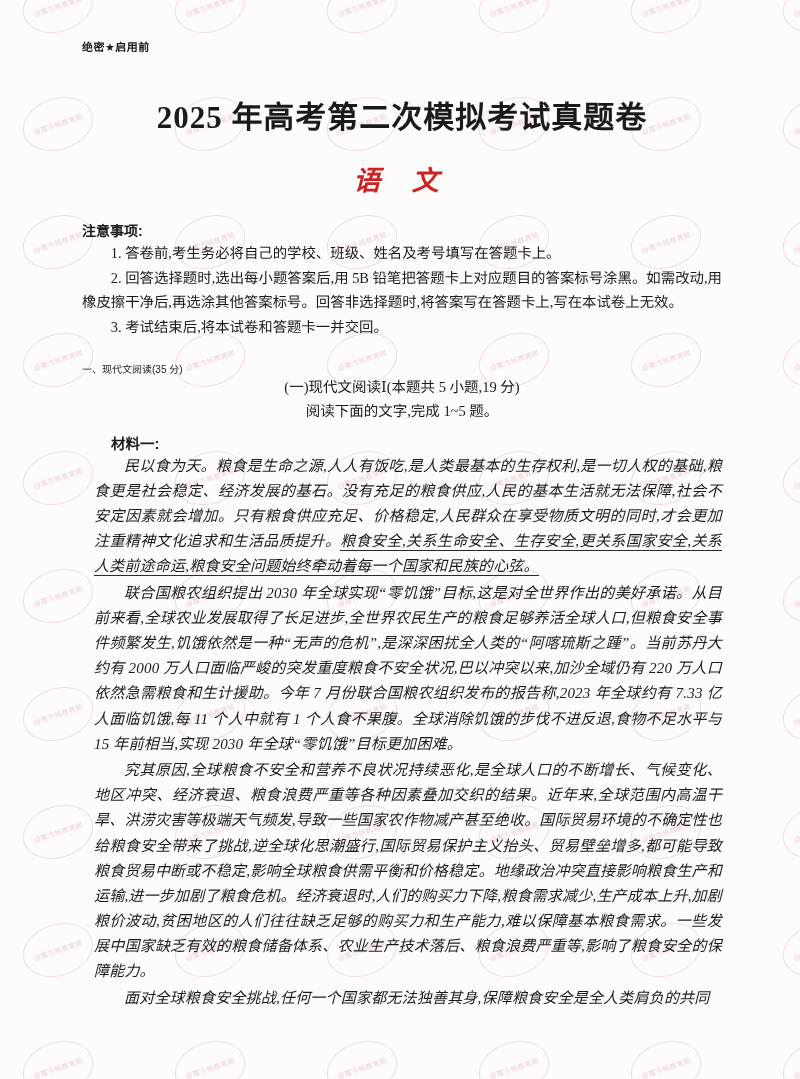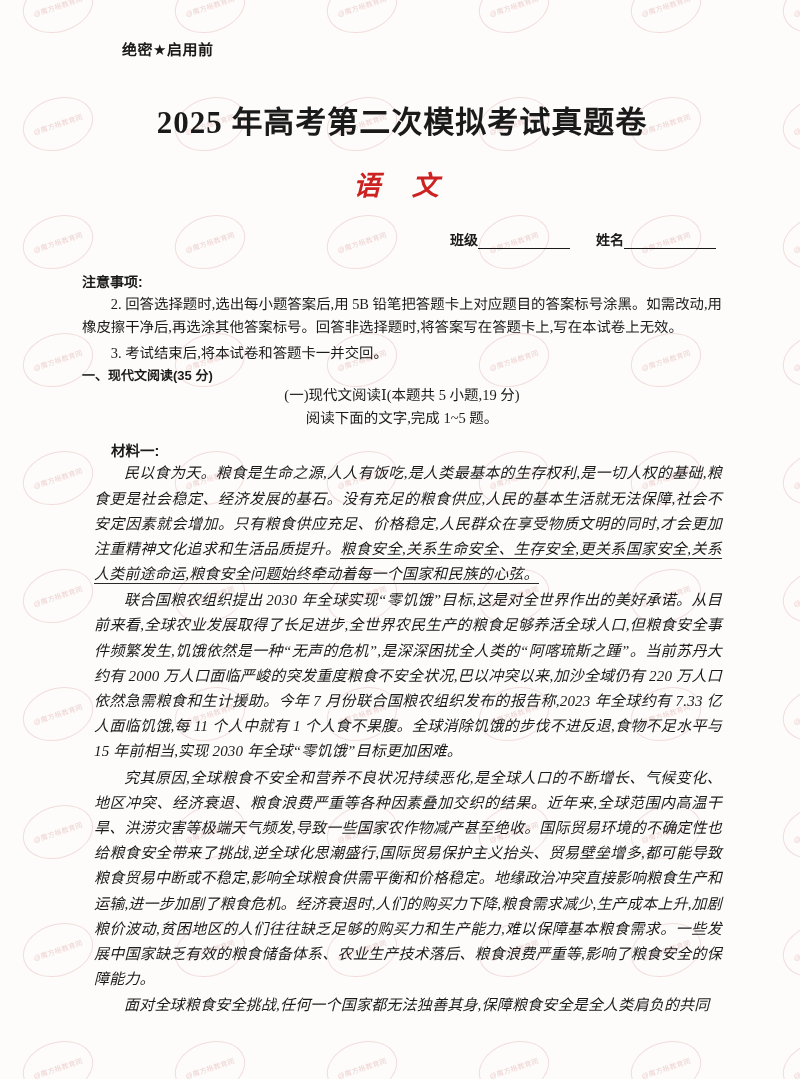--- a/index.html
+++ b/index.html
@@ -52,24 +52,23 @@
   
   .content {
     position: relative;
     z-index: 2;
     padding: 0 78px 0 82px;
   }
 
   .secret-line {
     font-family: "Liberation Sans", "DejaVu Sans", sans-serif;
     font-weight: bold;
-    font-size: 15px;
+    font-size: 11px;
     letter-spacing: 0.5px;
     padding-top: 38px;
-    margin-left: 40px;
   }
 
   .main-title {
     text-align: center;
     font-family: "Liberation Serif", "DejaVu Serif", serif;
     font-weight: bold;
     font-size: 31px;
     letter-spacing: 1px;
     margin-top: 38px;
     white-space: nowrap;
@@ -113,23 +112,24 @@
   .notice-item {
     font-family: "Liberation Serif", "DejaVu Serif", serif;
     font-size: 14.4px;
     line-height: 1.62;
     text-indent: 2em;
     margin-top: 2px;
     text-align: justify;
   }
 
   .section-head {
-    font-family: "Liberation Sans", "DejaVu Sans", sans-serif;
-    font-weight: bold;
-    font-size: 13px;
+    margin-top: 22px;
+    font-family: "Liberation Sans", "DejaVu Sans", sans-serif;
+    font-weight: normal;
+    font-size: 10px;
   }
   .section-sub {
     font-family: "Liberation Serif", "DejaVu Serif", serif;
     font-size: 14.5px;
     line-height: 1.6;
     text-align: center;
   }
 
   .material-label {
     margin-top: 9px;
@@ -223,26 +223,24 @@
     </div>
 
   <div class="content">
 
     <div class="secret-line">绝密★启用前</div>
 
     <div class="main-title">2025 年高考第二次模拟考试真题卷</div>
 
     <div class="subject-title" style="color: rgb(204, 34, 34);">语 文</div>
 
-    <div class="idline">
-      <span>班级</span><span class="field"></span><span>姓名</span><span class="field last"></span>
-    </div>
 
     <div class="notice-head">注意事项:</div>
 
+    <div class="notice-item">1. 答卷前,考生务必将自己的学校、班级、姓名及考号填写在答题卡上。</div>
     <div class="notice-item">2. 回答选择题时,选出每小题答案后,用 5B 铅笔把答题卡上对应题目的答案标号涂黑。如需改动,用橡皮擦干净后,再选涂其他答案标号。回答非选择题时,将答案写在答题卡上,写在本试卷上无效。</div>
     <div class="notice-item">3. 考试结束后,将本试卷和答题卡一并交回。</div>
 
     <div class="section-head">一、现代文阅读(35 分)</div>
 
     <div class="section-sub">(一)现代文阅读Ⅰ(本题共 5 小题,19 分)</div>
 
     <div class="section-sub">阅读下面的文字,完成 1~5 题。</div>
 
     <div class="material-label">材料一:</div>

